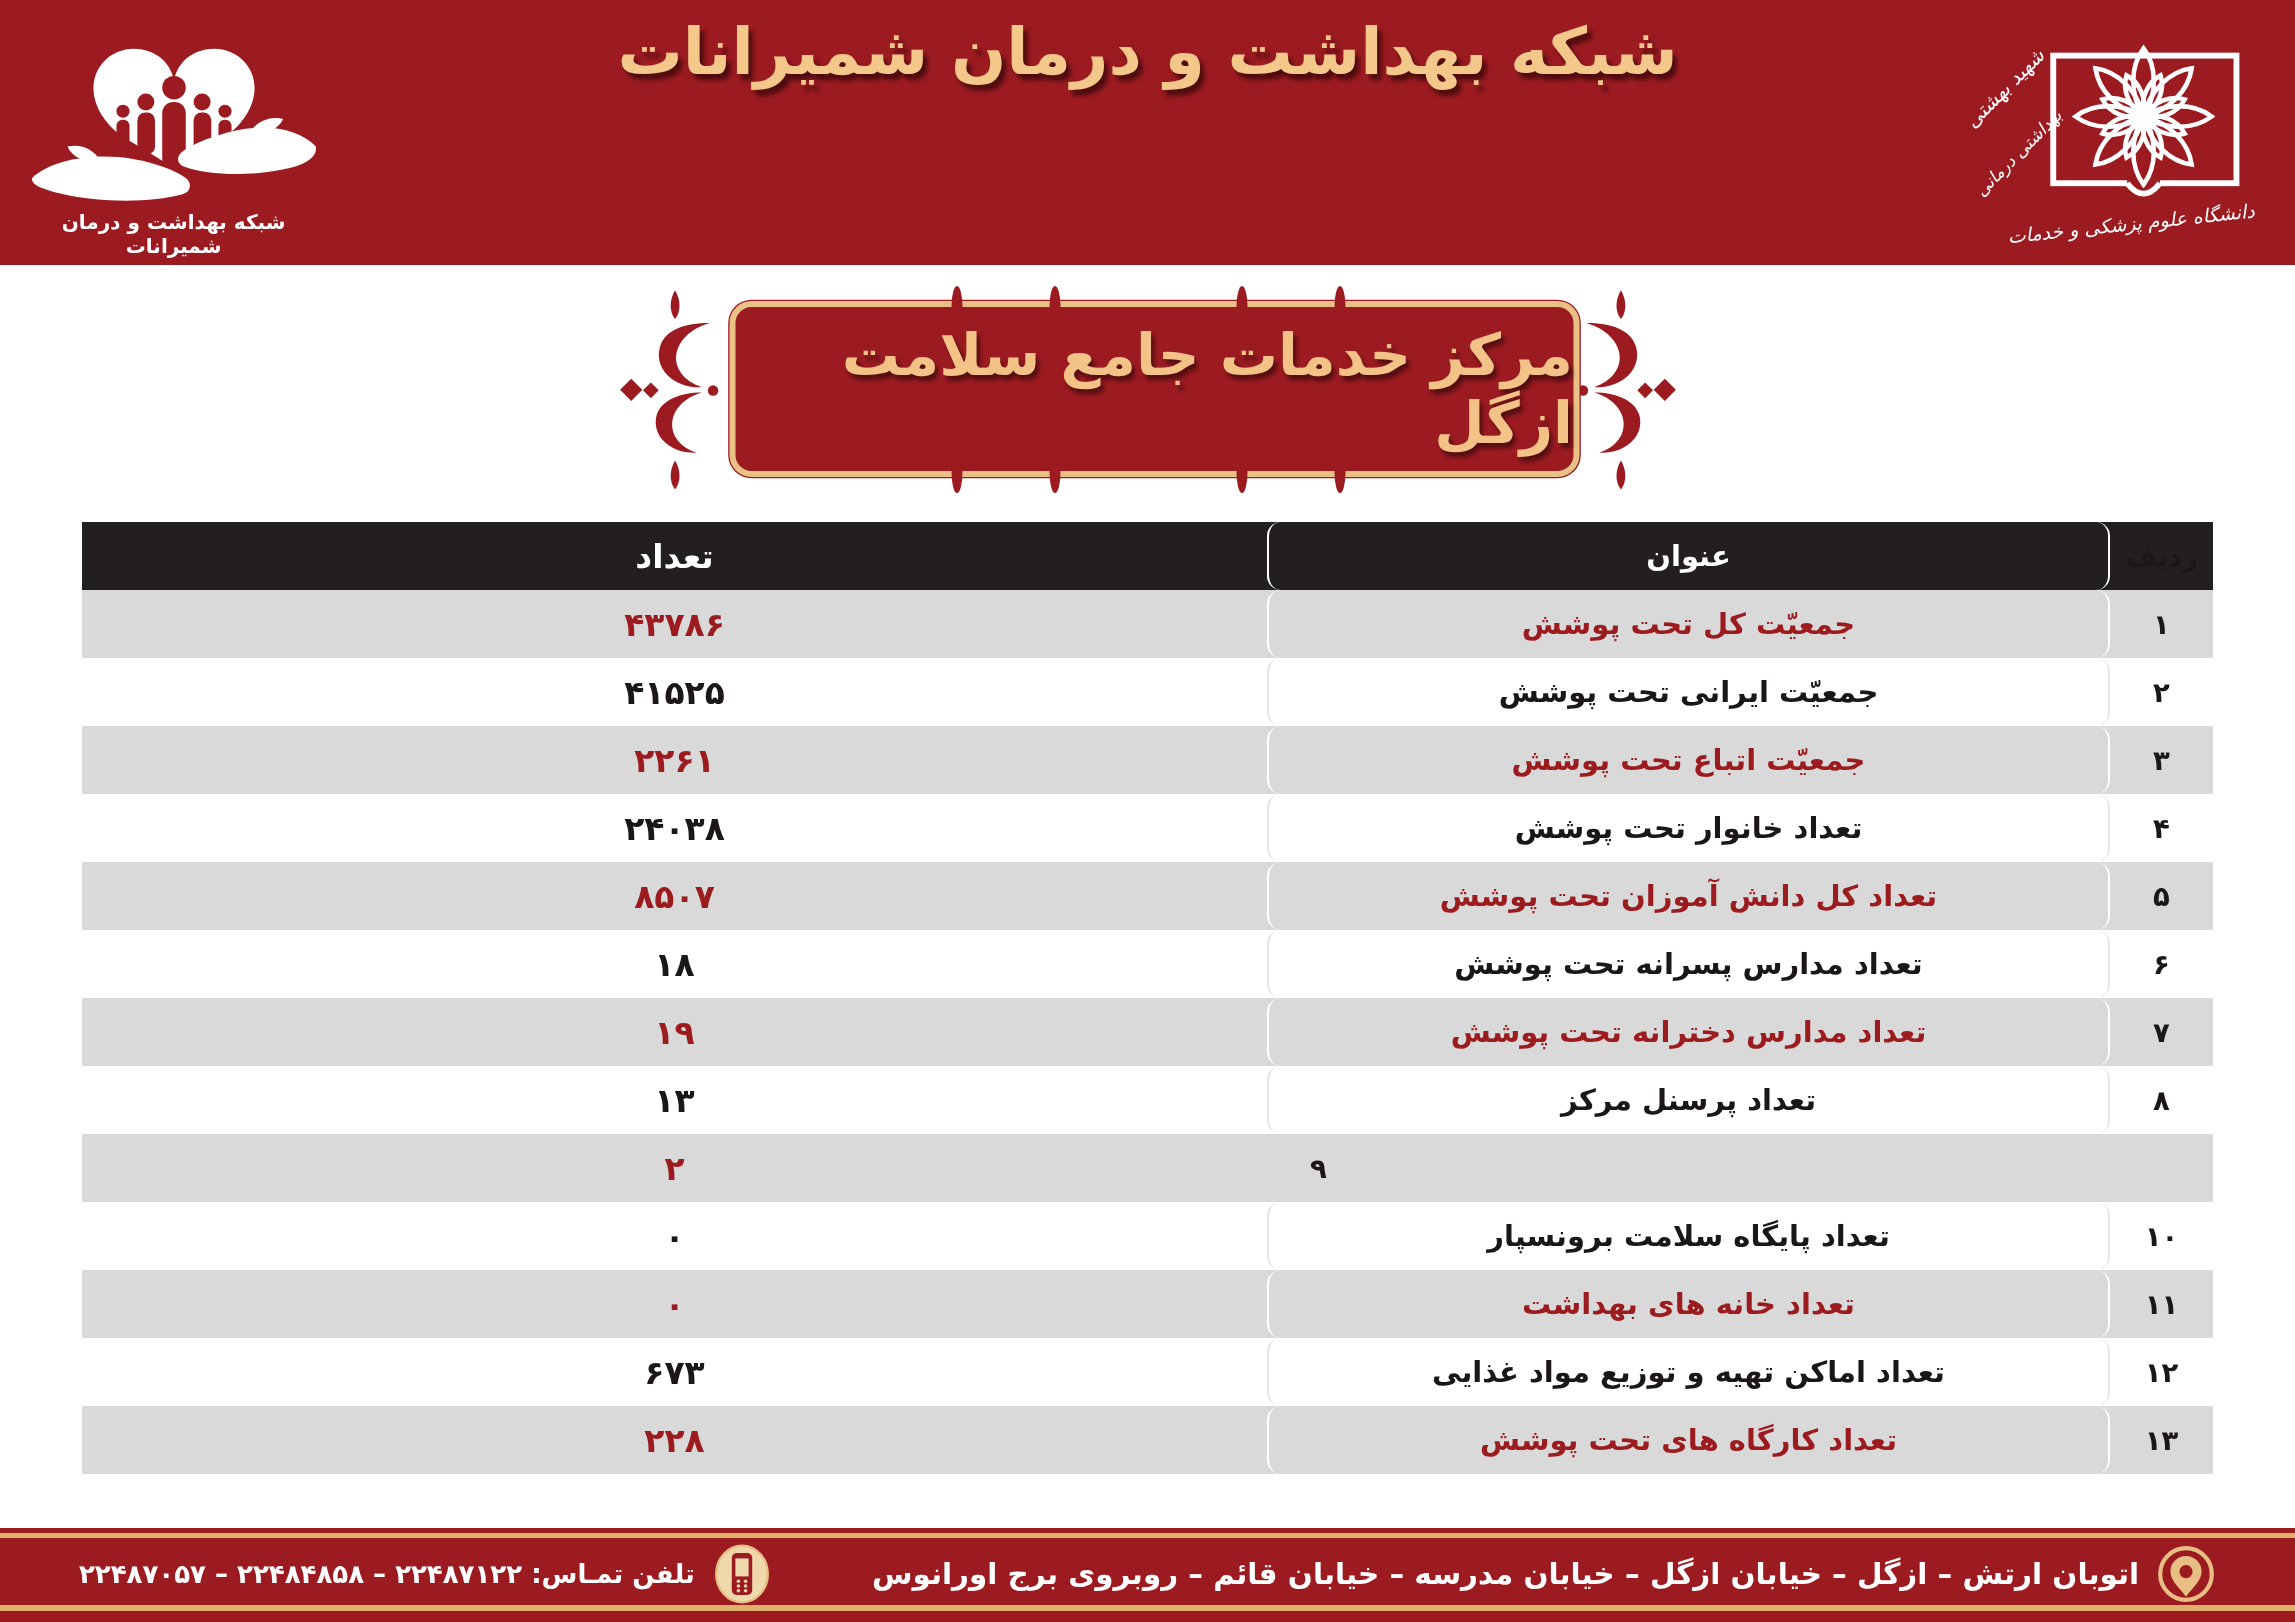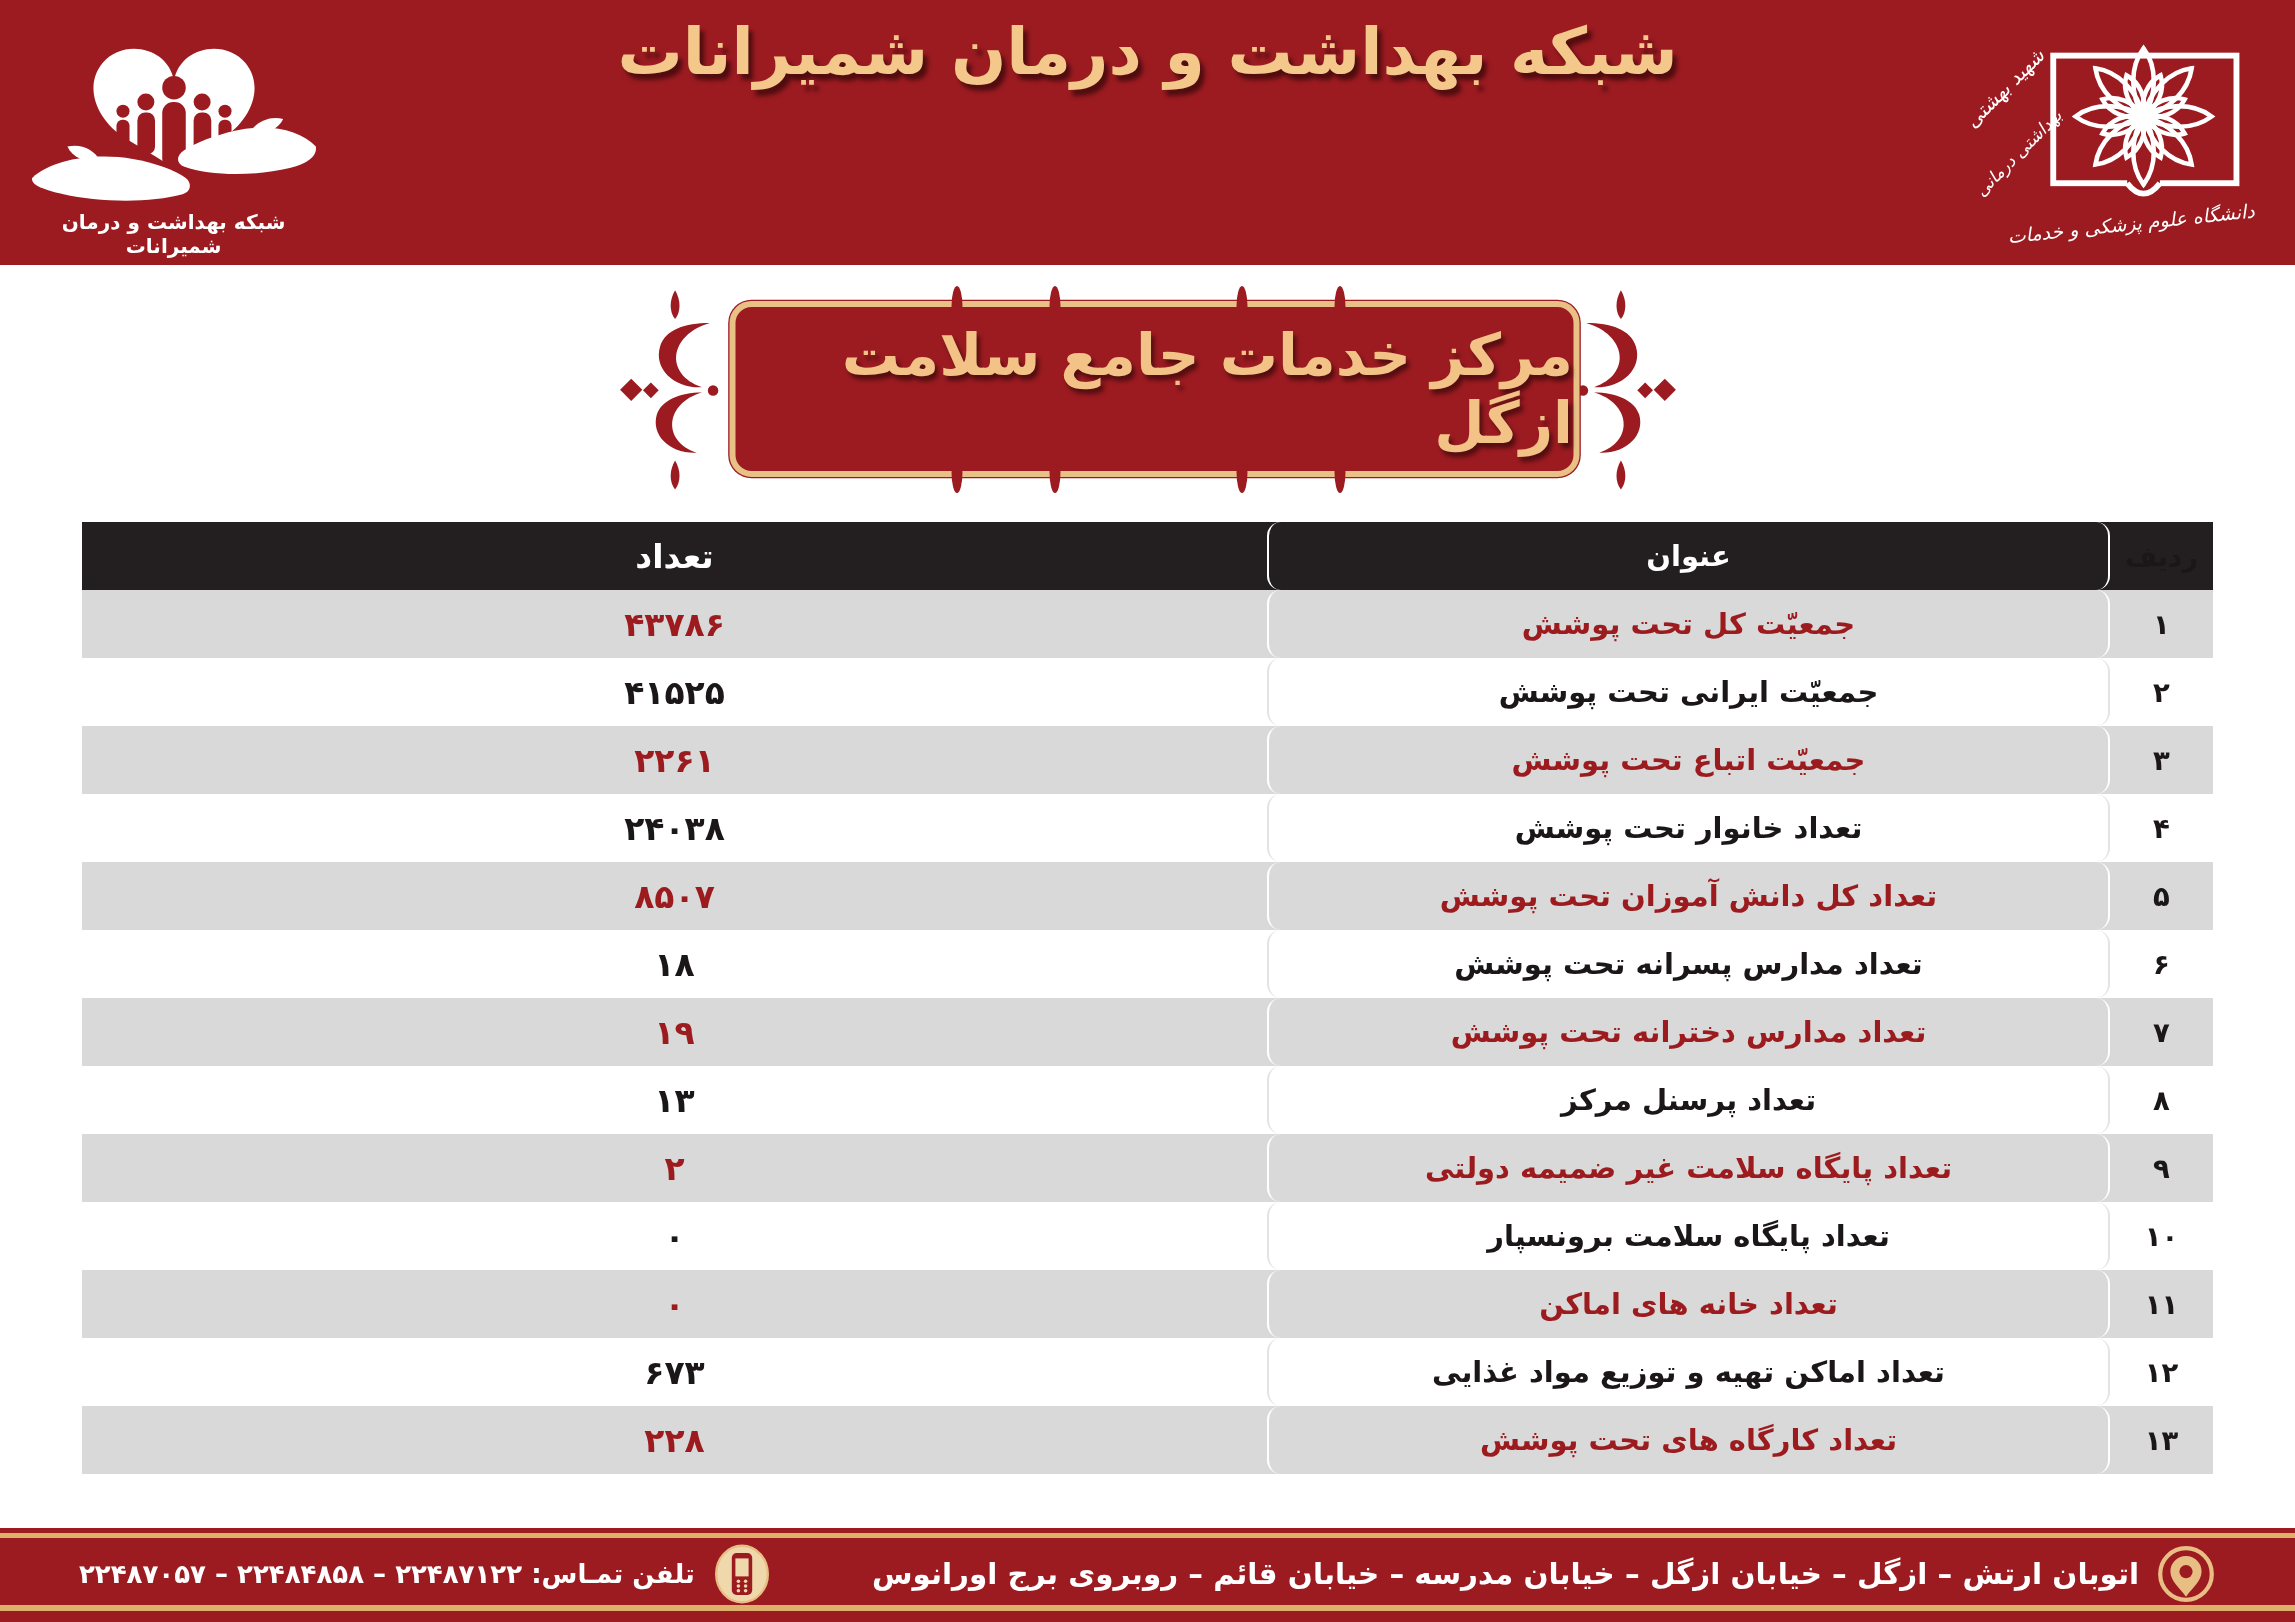--- a/index.html
+++ b/index.html
@@ -220,31 +220,30 @@
           <div class="cell title" dir="rtl">تعداد مدارس دخترانه تحت پوشش</div>
           <div class="cell no" dir="rtl">۷</div>
         </div>
         <div class="trow">
           <div class="cell count" dir="rtl">۱۳</div>
           <div class="cell title" dir="rtl">تعداد پرسنل مرکز</div>
           <div class="cell no" dir="rtl">۸</div>
         </div>
         <div class="trow alt">
           <div class="cell count" dir="rtl">۲</div>
-          <div class="cell title" dir="rtl">تعداد پایگاه سلامت غیر ضمیمه دولتی</div>
           <div class="cell no" dir="rtl">۹</div>
         </div>
         <div class="trow">
           <div class="cell count" dir="rtl">۰</div>
           <div class="cell title" dir="rtl">تعداد پایگاه سلامت برونسپار</div>
           <div class="cell no" dir="rtl">۱۰</div>
         </div>
         <div class="trow alt">
           <div class="cell count" dir="rtl">۰</div>
-          <div class="cell title" dir="rtl">تعداد خانه های اماکن</div>
+          <div class="cell title" dir="rtl">تعداد خانه های بهداشت</div>
           <div class="cell no" dir="rtl">۱۱</div>
         </div>
         <div class="trow">
           <div class="cell count" dir="rtl">۶۷۳</div>
           <div class="cell title" dir="rtl">تعداد اماکن تهیه و توزیع مواد غذایی</div>
           <div class="cell no" dir="rtl">۱۲</div>
         </div>
         <div class="trow alt">
           <div class="cell count" dir="rtl">۲۲۸</div>
           <div class="cell title" dir="rtl">تعداد کارگاه های تحت پوشش</div>

